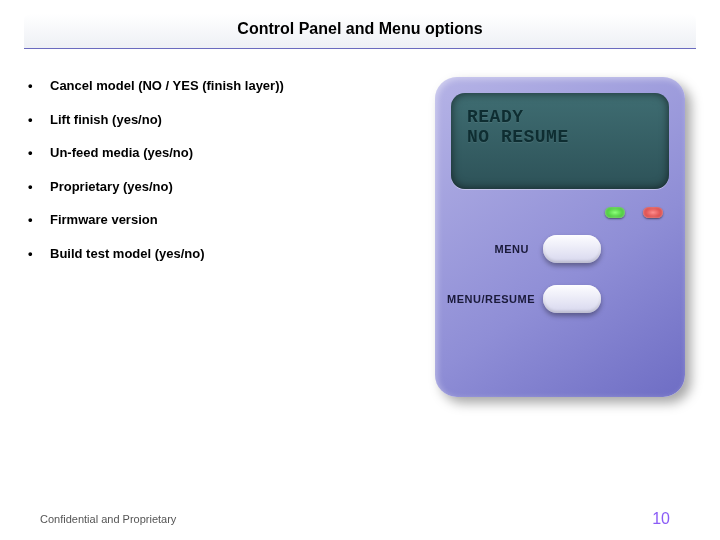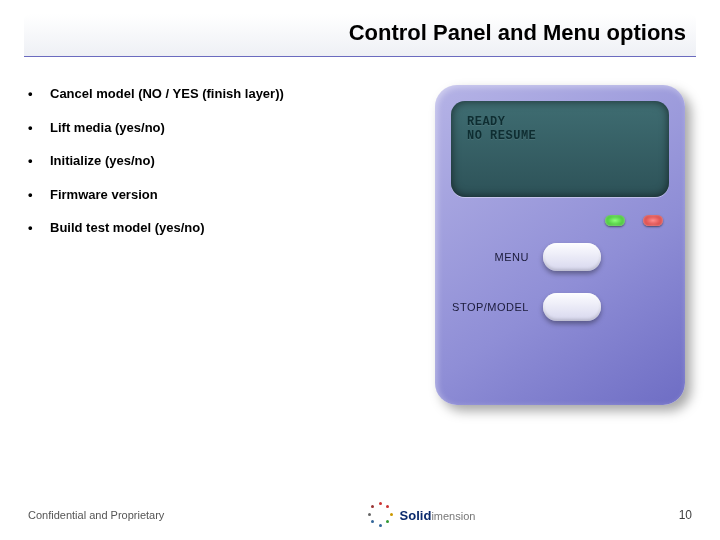--- a/index.html
+++ b/index.html
@@ -12,21 +12,21 @@
   }
   .title-wrap {
     margin: 14px 24px 0 24px;
     border-bottom: 1px solid #6b6bbf;
     background: linear-gradient(#fff, #eef0f5);
     border-radius: 6px 6px 0 0;
     padding: 6px 10px 10px 10px;
     text-align: center;
   }
   .title {
-    font-size: 22px; font-weight: bold; color: #000; text-align: right;
+    font-size: 16px; font-weight: bold; color: #000;
   }
   .body {
     flex: 1;
     display: flex;
     padding: 28px 24px 0 24px;
     gap: 32px;
   }
   .bullets {
     flex: 1;
     font-size: 13px;
@@ -46,68 +46,69 @@
     padding: 16px;
   }
   .screen {
     width: 218px; height: 96px;
     background: linear-gradient(#3f6d72, #2d5258);
     border-radius: 14px;
     box-shadow: inset 0 0 10px rgba(0,0,0,0.6), 0 1px 0 rgba(255,255,255,0.4);
     padding: 14px 16px;
     color: #0a2a2f;
   }
-  .screen .line { font-family: "Courier New", monospace; font-size: 12px; font-weight: bold; color: #0e2d31; text-shadow: 0 1px 0 rgba(255,255,255,0.08); letter-spacing: 0.5px; }
+  .screen .line { font-family: "Courier New", monospace; font-size: 18px; font-weight: bold; color: #0e2d31; text-shadow: 0 1px 0 rgba(255,255,255,0.08); letter-spacing: 0.5px; }
   .leds { position: absolute; top: 130px; right: 22px; display: flex; gap: 18px; }
   .led { width: 20px; height: 11px; border-radius: 6px; box-shadow: 0 1px 2px rgba(0,0,0,0.5), inset 0 0 3px rgba(255,255,255,0.6); }
   .led.green { background: radial-gradient(#8dff7a, #1fa513); }
   .led.red { background: radial-gradient(#ff8d8d, #c42020); }
   .btn-rows { position: absolute; left: 0; right: 0; top: 158px; display: flex; flex-direction: column; gap: 22px; align-items: center; }
   .btn-row { display: flex; align-items: center; justify-content: center; gap: 14px; width: 100%; }
-  .btn-label { font-size: 11px; color: #1a1a3a; font-weight: normal; width: 82px; text-align: right; letter-spacing: 0.5px; }
+  .btn-label { font-size: 11px; color: #1a1a3a; font-weight: bold; width: 82px; text-align: right; letter-spacing: 0.5px; }
   .phys-btn {
     width: 58px; height: 28px;
     background: linear-gradient(#fdfdff, #d7d7ee);
     border-radius: 14px;
     box-shadow: 0 3px 5px rgba(0,0,0,0.35), inset 0 1px 2px rgba(255,255,255,0.9), inset 0 -2px 3px rgba(0,0,0,0.15);
   }
   .btn-spacer { width: 58px; }
   .footer {
-    position: absolute; left: 0; right: 0; bottom: 12px;
+    position: absolute; left: 0; right: 10px; bottom: 12px;
     display: flex; align-items: center; justify-content: space-between;
-    padding: 0 28px;
+    padding: 0 40px;
     font-size: 11px; color: #555;
   }
   .logo { display: flex; align-items: center; gap: 6px; }
   .logo-dots {
     width: 26px; height: 26px; position: relative;
   }
   .logo-dots span {
     position: absolute; width: 3px; height: 3px; border-radius: 50%;
   }
   .logo-text { font-size: 13px; }
   .logo-text b { color: #0a2a6d; font-weight: bold; }
   .logo-text i { color: #777; font-style: normal; font-size: 11px; }
-  .pagenum { font-size: 12px; color: #404040; }
+  .pagenum { font-size: 16px; color: #8b5cf6; }
 </style>
 </head>
 <body>
 
 <div class="slide">
 
   <div class="title-wrap">
     <div class="title">Control Panel and Menu options</div>
   </div>
 
   <div class="body">
     <div class="bullets">
       <ul>
         <li>Cancel model (NO / YES (finish layer))</li>
-        <li>Lift media (yes/no)</li>
-        <li>Initialize (yes/no)</li>
+        <li>Lift finish (yes/no)</li>
+        <li>Un-feed media (yes/no)</li>
+        <li>Proprietary (yes/no)</li>
         <li>Firmware version</li>
         <li>Build test model (yes/no)</li>
       </ul>
     </div>
 
     <div class="device-col">
       <div class="device">
         <div class="screen">
           <div class="line">READY</div>
           <div class="line">NO RESUME</div>
@@ -116,40 +117,27 @@
           <div class="led green"></div>
           <div class="led red"></div>
         </div>
         <div class="btn-rows">
           <div class="btn-row">
             <div class="btn-label">MENU</div>
             <div class="phys-btn"></div>
             <div class="btn-spacer"></div>
           </div>
           <div class="btn-row">
-            <div class="btn-label">STOP/MODEL</div>
+            <div class="btn-label">MENU/RESUME</div>
             <div class="phys-btn"></div>
             <div class="btn-spacer"></div>
           </div>
         </div>
       </div>
     </div>
   </div>
 
   <div class="footer">
     <div>Confidential and Proprietary</div>
-    <div class="logo">
-      <div class="logo-dots">
-        <span style="left:11px;top:0;background:#c33"></span>
-        <span style="left:18px;top:3px;background:#c33"></span>
-        <span style="left:22px;top:11px;background:#c90"></span>
-        <span style="left:18px;top:18px;background:#393"></span>
-        <span style="left:11px;top:22px;background:#369"></span>
-        <span style="left:3px;top:18px;background:#369"></span>
-        <span style="left:0;top:11px;background:#666"></span>
-        <span style="left:3px;top:3px;background:#933"></span>
-      </div>
-      <div class="logo-text"><b>Solid</b><i>imension</i></div>
-    </div>
     <div class="pagenum">10</div>
   </div>
 
 </div>
 
 </body></html>

